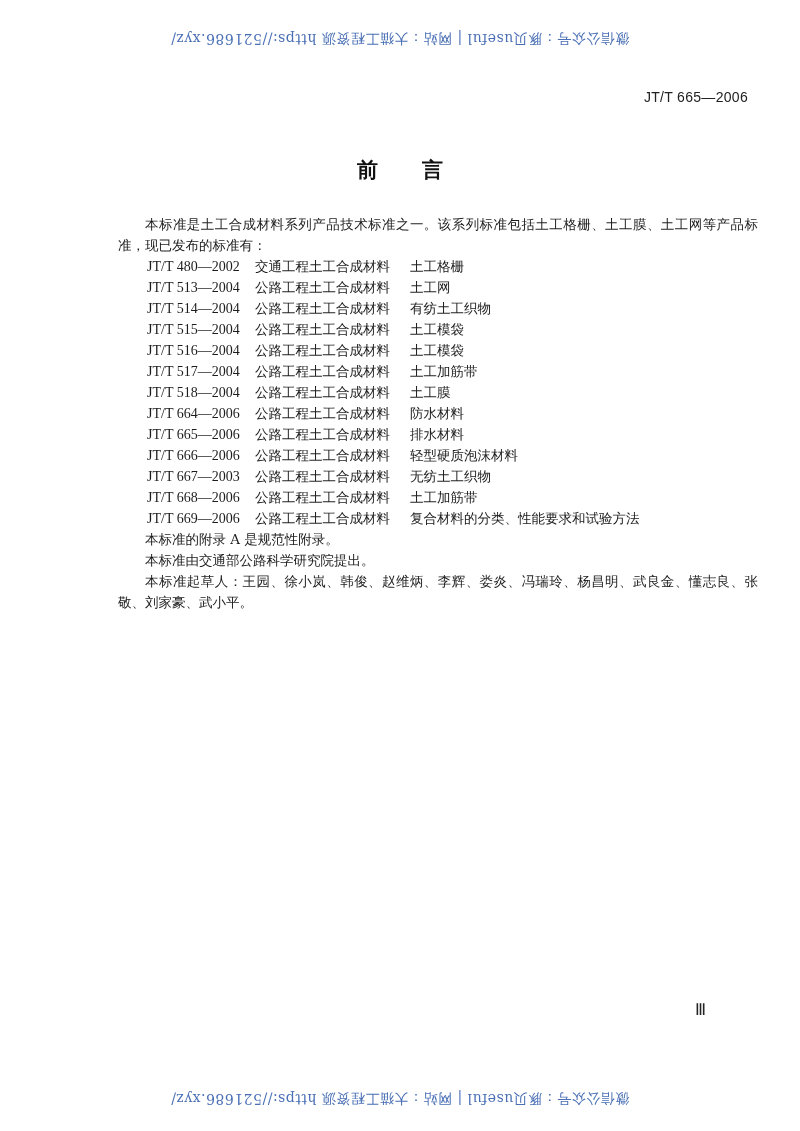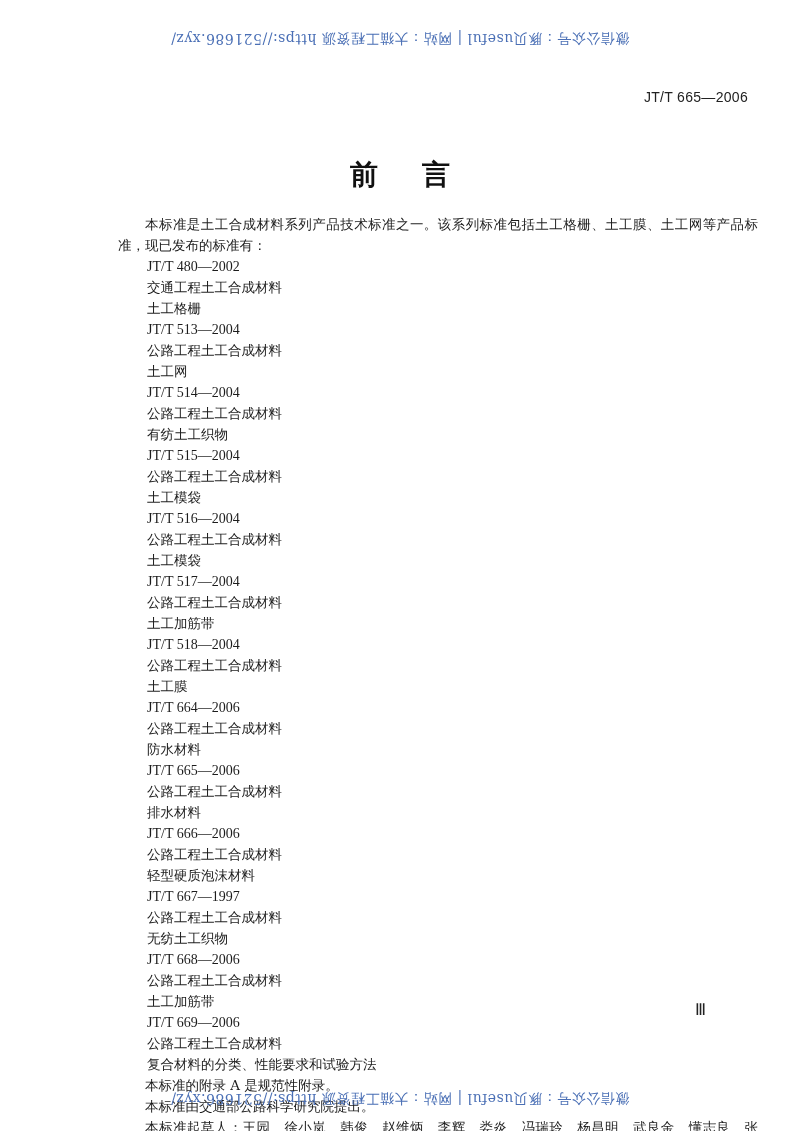--- a/index.html
+++ b/index.html
@@ -35,36 +35,36 @@
     letter-spacing: 0.3px;
   }
   .page-title {
     position: absolute;
     top: 156px;
     left: 0;
     width: 800px;
     text-align: center;
     font-family: "DejaVu Sans", sans-serif;
     font-weight: bold;
-    font-size: 28px;
+    font-size: 21px;
     letter-spacing: 44px;
     text-indent: 44px;
     color: #111;
   }
   .body {
     position: absolute;
     left: 118px;
     top: 214px;
     width: 640px;
     font-size: 13.5px;
     line-height: 21px;
   }
   .para { margin: 0; text-indent: 27px; text-align: justify; }
   .list { margin: 0; padding: 0; list-style: none; }
-  .list li { display: flex; padding-left: 29px; white-space: nowrap; flex-direction: column; }
+  .list li { display: flex; padding-left: 29px; white-space: nowrap; }
   .list .code { width: 108px; font-family: "Liberation Serif", serif; font-size: 14px; }
   .list .series { width: 155px; }
   .list .name { }
   .page-num {
     position: absolute;
     left: 695px;
     top: 1000px;
     font-family: "Liberation Serif", serif;
     font-size: 16px;
     color: #222;
@@ -127,21 +127,21 @@
         <span class="code">JT/T 665—2006</span>
         <span class="series">公路工程土工合成材料</span>
         <span class="name">排水材料</span>
       </li>
     <li>
         <span class="code">JT/T 666—2006</span>
         <span class="series">公路工程土工合成材料</span>
         <span class="name">轻型硬质泡沫材料</span>
       </li>
     <li>
-        <span class="code">JT/T 667—1997</span>
+        <span class="code">JT/T 667—2003</span>
         <span class="series">公路工程土工合成材料</span>
         <span class="name">无纺土工织物</span>
       </li>
     <li>
         <span class="code">JT/T 668—2006</span>
         <span class="series">公路工程土工合成材料</span>
         <span class="name">土工加筋带</span>
       </li>
     <li>
         <span class="code">JT/T 669—2006</span>

